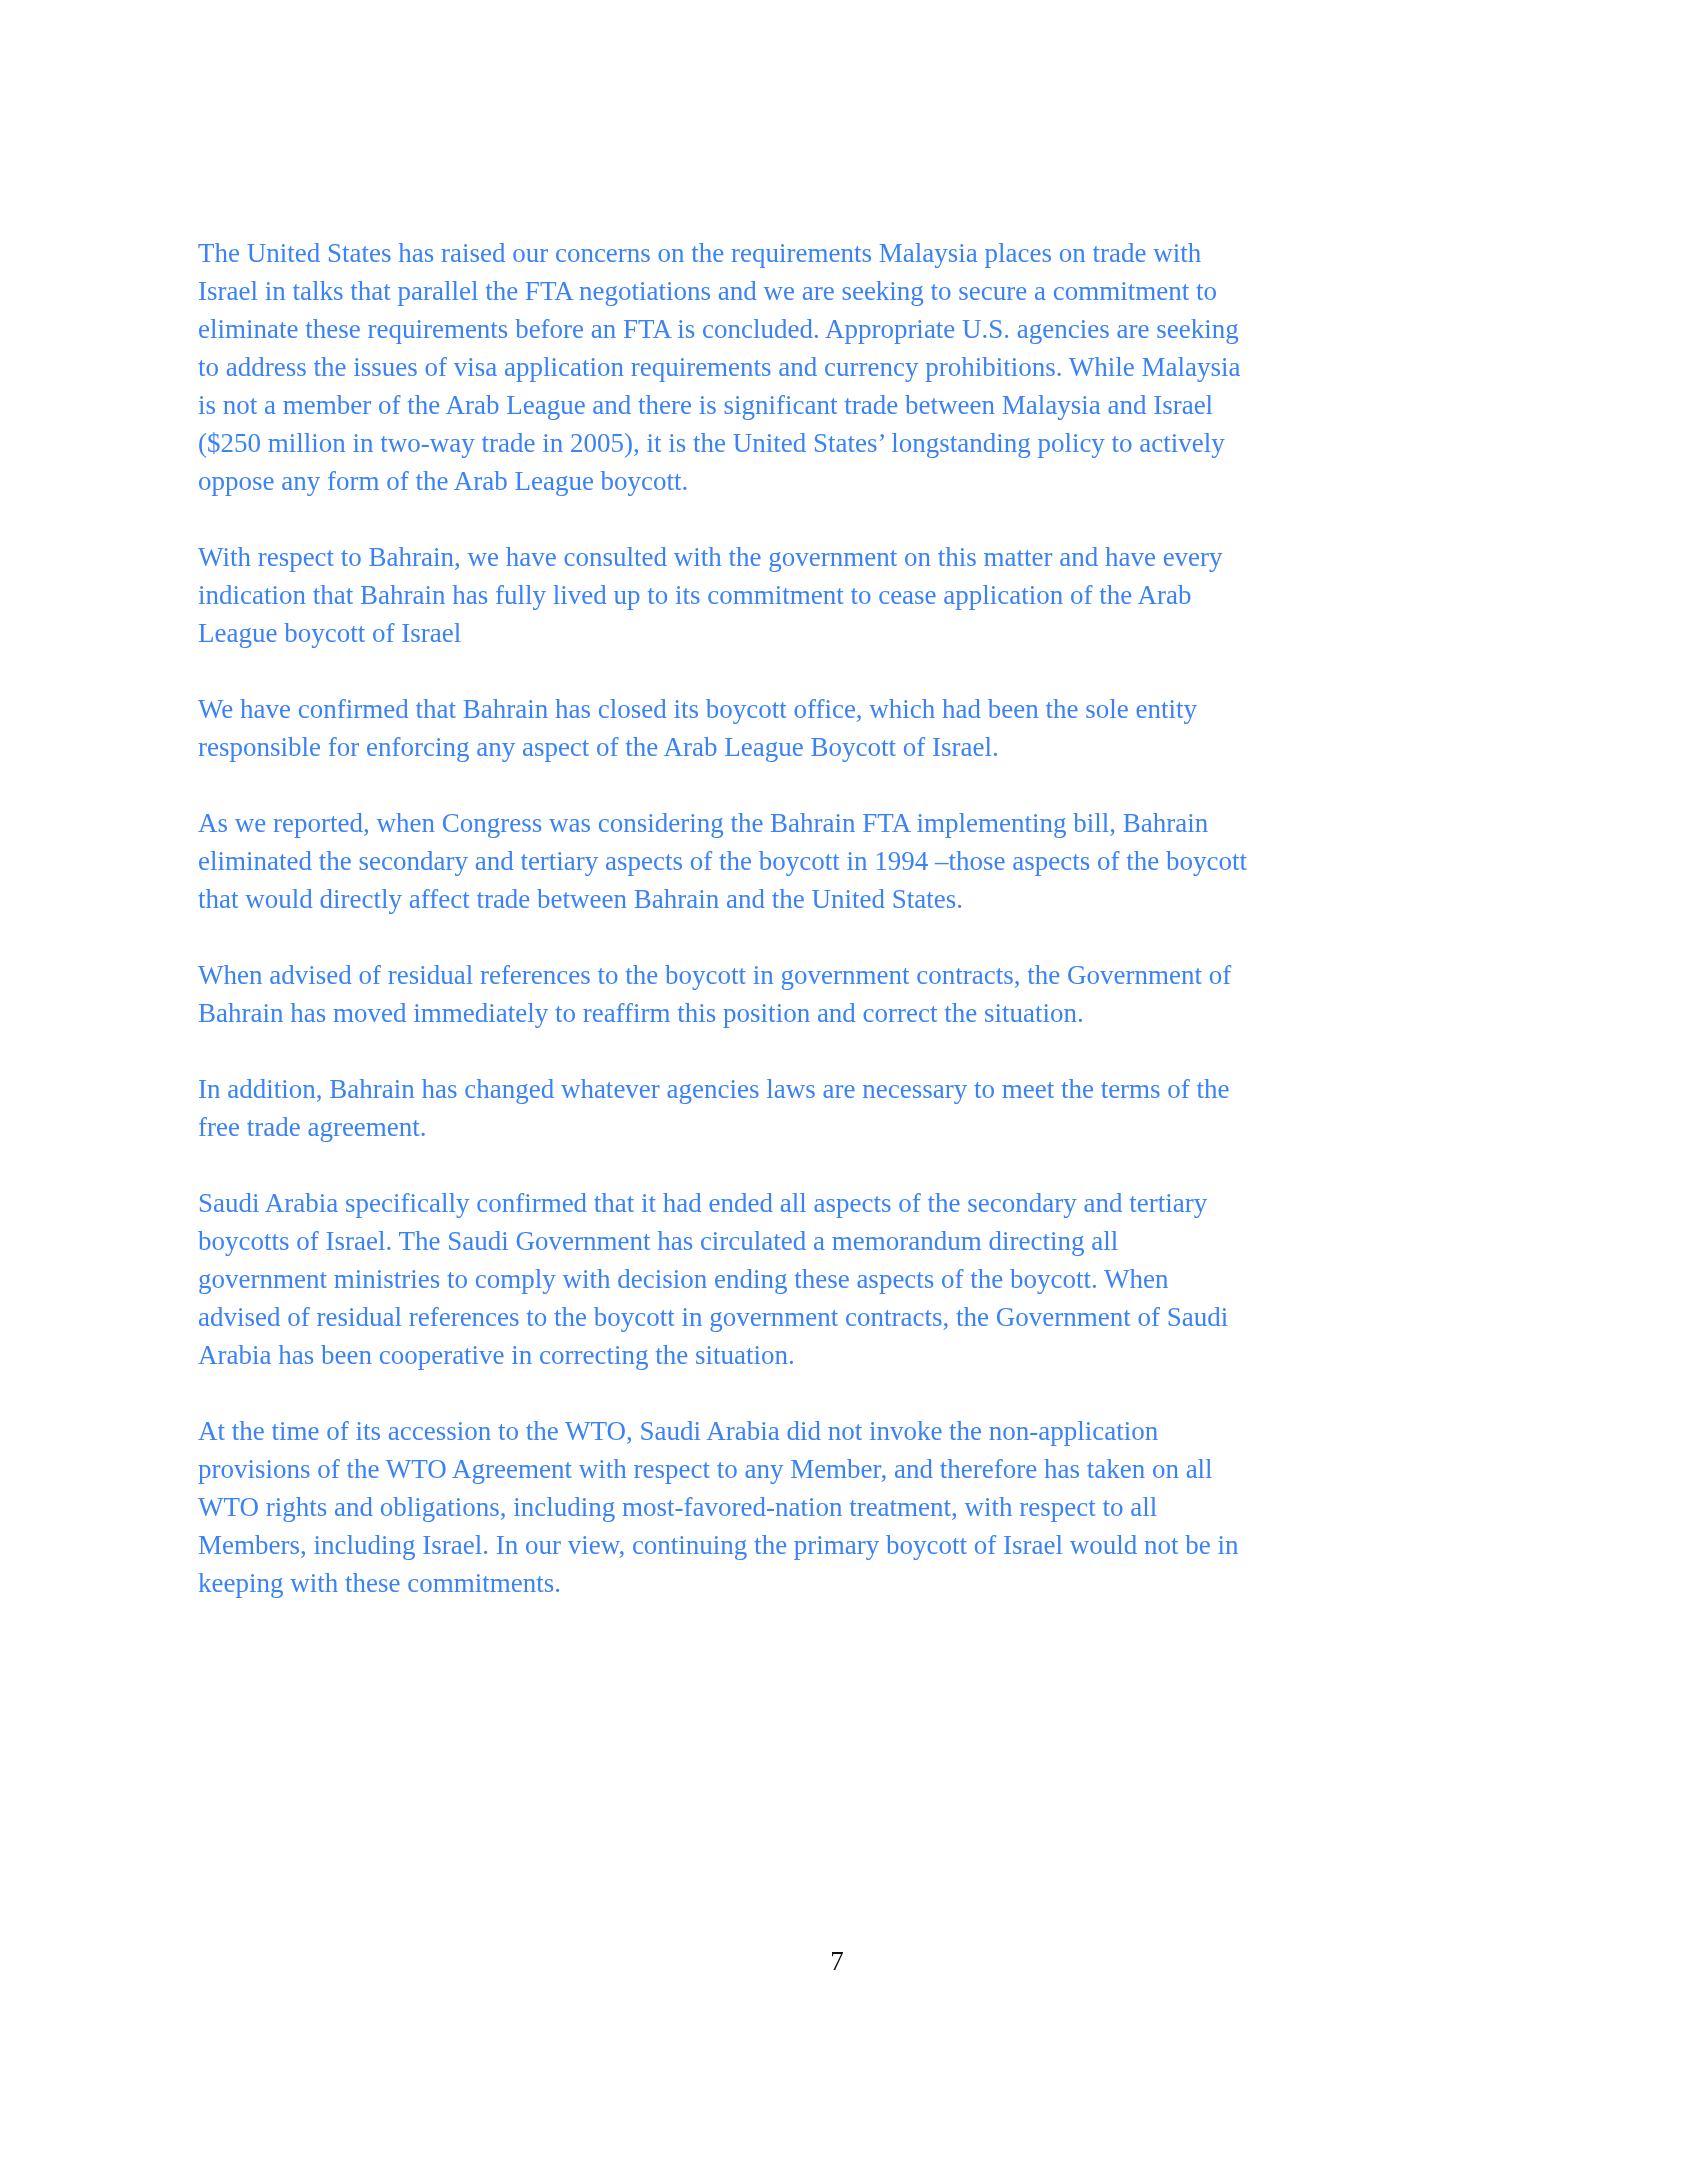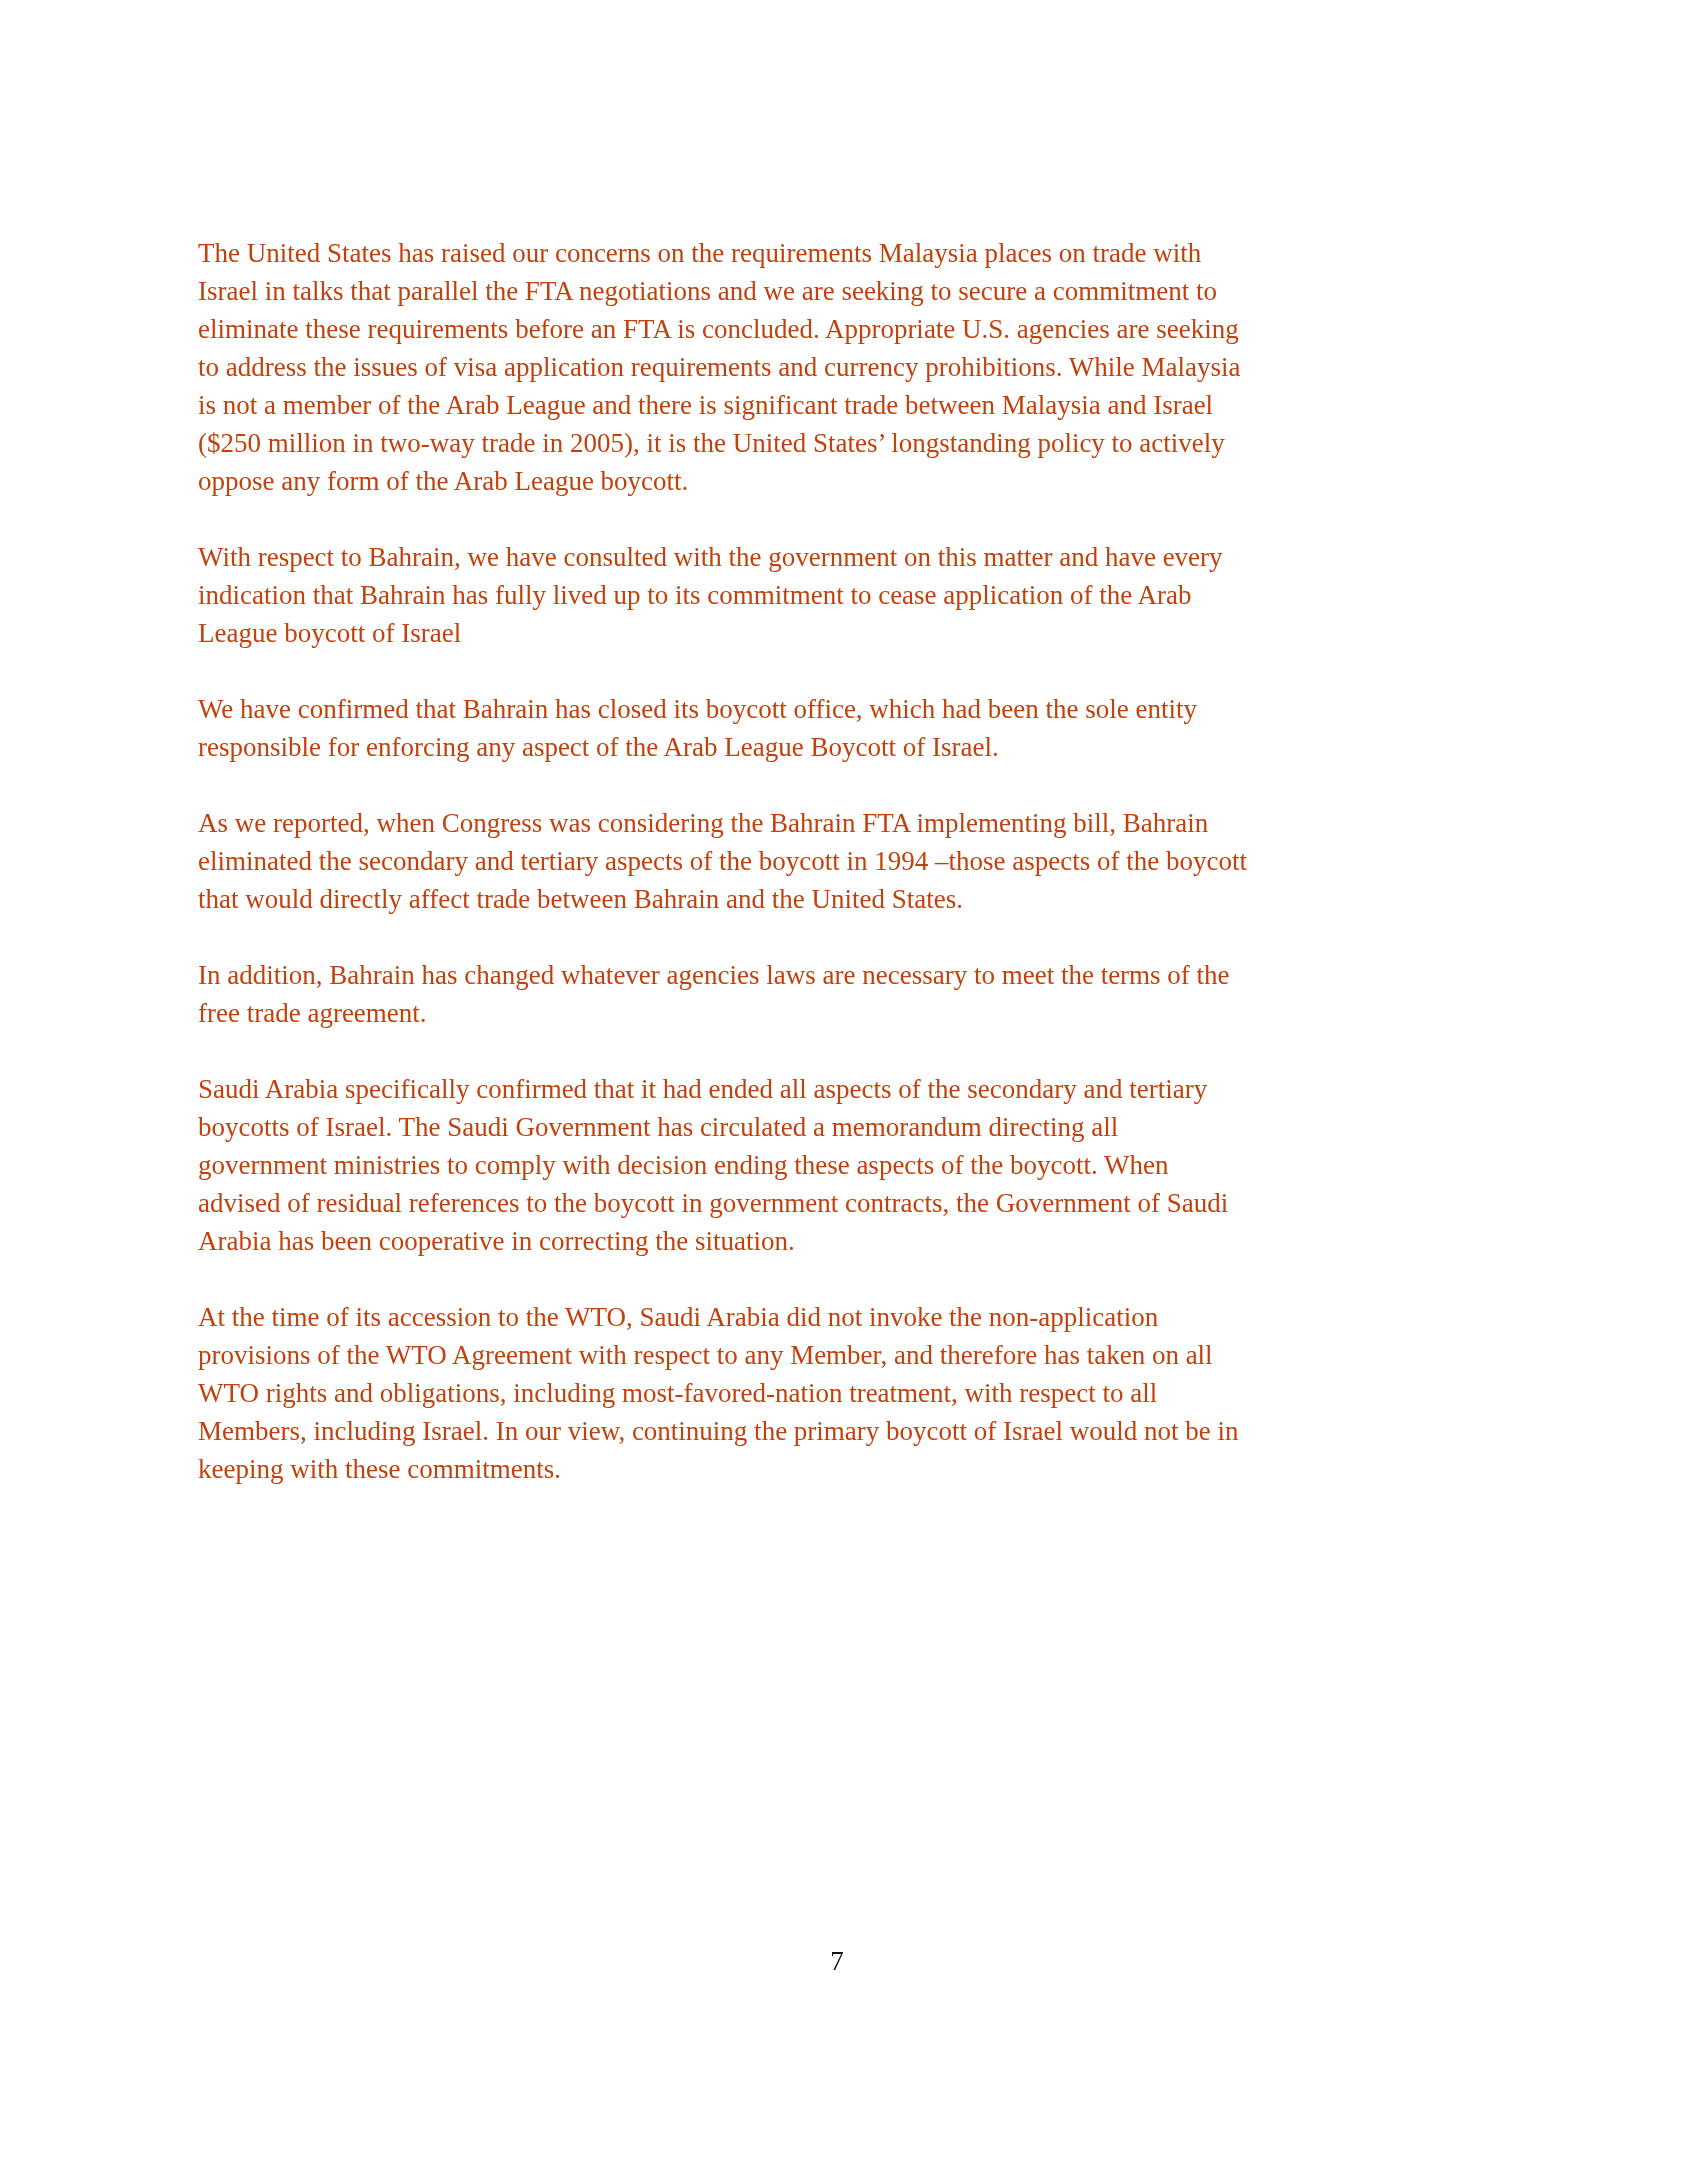--- a/index.html
+++ b/index.html
@@ -1,20 +1,20 @@
 <!DOCTYPE html>
 <html><head>
   <meta charset="utf-8">
   <style>
     html, body { margin: 0; padding: 0; background: #ffffff; }
     body { width: 1684px; height: 2179px; position: relative; overflow: hidden; }
     .page {
       position: absolute; left: 198px; top: 234px; width: 1297px;
       font-family: "Liberation Serif", "DejaVu Serif", serif;
-      font-size: 27px; line-height: 38px; color: #c2410c;
+      font-size: 27px; line-height: 38px; color: #3b82f6;
     }
     .para { margin: 0 0 38px 0; white-space: pre-line; }
     .page-number {
       position: absolute; left: 0; width: 1684px; top: 1946px;
       text-align: center;
       font-family: "Liberation Serif", "DejaVu Serif", serif;
       font-size: 27px; color: #111111;
       padding-right: 10px; box-sizing: border-box;
     }
   </style>
@@ -30,20 +30,22 @@
 ($250 million in two-way trade in 2005), it is the United States’ longstanding policy to actively
 oppose any form of the Arab League boycott.</p>
   <p class="para">With respect to Bahrain, we have consulted with the government on this matter and have every
 indication that Bahrain has fully lived up to its commitment to cease application of the Arab
 League boycott of Israel</p>
   <p class="para">We have confirmed that Bahrain has closed its boycott office, which had been the sole entity
 responsible for enforcing any aspect of the Arab League Boycott of Israel.</p>
   <p class="para">As we reported, when Congress was considering the Bahrain FTA implementing bill, Bahrain
 eliminated the secondary and tertiary aspects of the boycott in 1994 –those aspects of the boycott
 that would directly affect trade between Bahrain and the United States.</p>
+  <p class="para">When advised of residual references to the boycott in government contracts, the Government of
+Bahrain has moved immediately to reaffirm this position and correct the situation.</p>
   <p class="para">In addition, Bahrain has changed whatever agencies laws are necessary to meet the terms of the
 free trade agreement.</p>
   <p class="para">Saudi Arabia specifically confirmed that it had ended all aspects of the secondary and tertiary
 boycotts of Israel.  The Saudi Government has circulated a memorandum directing all
 government ministries to comply with decision ending these aspects of the boycott.  When
 advised of residual references to the boycott in government contracts, the Government of Saudi
 Arabia has been cooperative in correcting the situation.</p>
   <p class="para">At the time of its accession to the WTO, Saudi Arabia did not invoke the non-application
 provisions of the WTO Agreement with respect to any Member, and therefore has taken on all
 WTO rights and obligations, including most-favored-nation treatment, with respect to all

